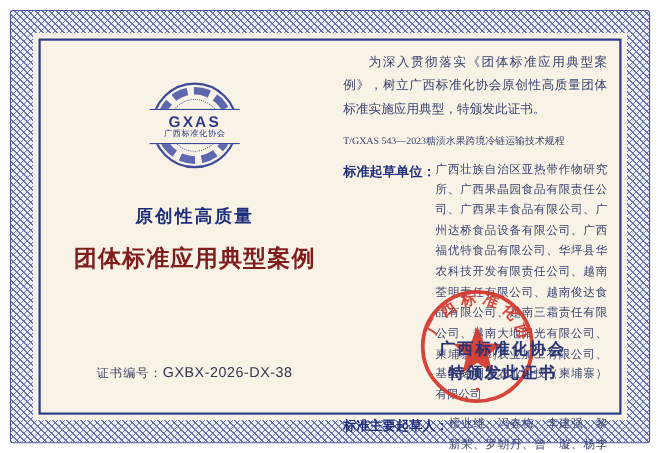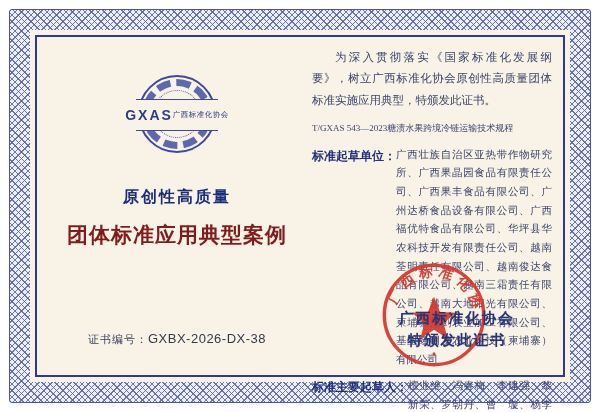--- a/index.html
+++ b/index.html
@@ -18,21 +18,21 @@
   .content{position:absolute;inset:9px 14px;}
 
   
   .left{position:absolute;left:14px;top:0;width:238px;height:100%;text-align:center;}
   .logo{position:relative;width:78px;height:78px;margin:36px auto 0;}
   .logo-outer{position:absolute;inset:0;border:2px solid #3d4a9c;border-radius:50%;}
   .logo-gear{position:absolute;inset:4px;border:7px dashed #4d5aa8;border-radius:50%;opacity:.9;}
   .logo-inner{position:absolute;inset:15px;border:1px dotted #4d5aa8;border-radius:50%;}
   .logo-band{position:absolute;left:-2px;right:-2px;top:24px;height:30px;background:#f8f3e6;
              border-top:1.5px solid #3d4a9c;border-bottom:1.5px solid #3d4a9c;
-             display:flex;align-items:center;justify-content:center;}
+             display:flex;flex-direction:column;align-items:center;justify-content:center;}
   .logo-acronym{font-family:"Liberation Sans","DejaVu Sans",sans-serif;font-weight:bold;
                 font-size:14px;letter-spacing:2px;color:#2e3a8a;line-height:1;}
   .logo-org{font-size:7.5px;color:#2e3a8a;letter-spacing:.5px;line-height:1.3;white-space:nowrap;}
   .t1{margin-top:34px;font-size:16px;font-weight:bold;color:#1c2d7e;letter-spacing:2px;}
   .t2{margin-top:13px;font-size:21px;font-weight:bold;color:#7f1d1d;letter-spacing:1px;white-space:nowrap;}
   .cert-word{margin-top:20px;font-size:36px;font-weight:bold;color:#1c2d7e;letter-spacing:6px;}
   .cert-no{position:absolute;left:0;right:0;bottom:26px;font-size:11px;color:#3a4060;
            letter-spacing:1px;white-space:nowrap;margin-top:10px;}
   .cert-no .no{font-family:"Liberation Sans","DejaVu Sans",sans-serif;font-size:13px;
                color:#33384e;letter-spacing:.5px;}
@@ -73,21 +73,21 @@
           </div>
         </div>
         <div class="t1">原创性高质量</div>
         <div class="t2">团体标准应用典型案例</div>
         <div class="cert-no">
           <span>证书编号：</span><span class="no">GXBX-2026-DX-38</span>
         </div>
       </div>
 
       <div class="right">
-        <p class="intro">为深入贯彻落实《国家标准化发展纲要》，树立广西标准化协会原创性高质量团体标准实施应用典型，特颁发此证书。</p>
+        <p class="intro">为深入贯彻落实《团体标准应用典型案例》，树立广西标准化协会原创性高质量团体标准实施应用典型，特颁发此证书。</p>
 
         <div class="field">
           <span class="fvalue oneline">T/GXAS 543—2023糖渍水果跨境冷链运输技术规程</span>
         </div>
 
         <div class="field">
           <span class="flabel">标准起草单位：</span>
           <span class="fvalue">广西壮族自治区亚热带作物研究所、广西果晶园食品有限责任公司、广西果丰食品有限公司、广州达桥食品设备有限公司、广西福优特食品有限公司、华坪县华农科技开发有限责任公司、越南荃明责任有限公司、越南俊达食品有限公司、越南三霜责任有限公司、越南大地阳光有限公司、柬埔寨范剑农业加工有限公司、基里隆明发农业科技（柬埔寨）有限公司</span>
         </div>
 

